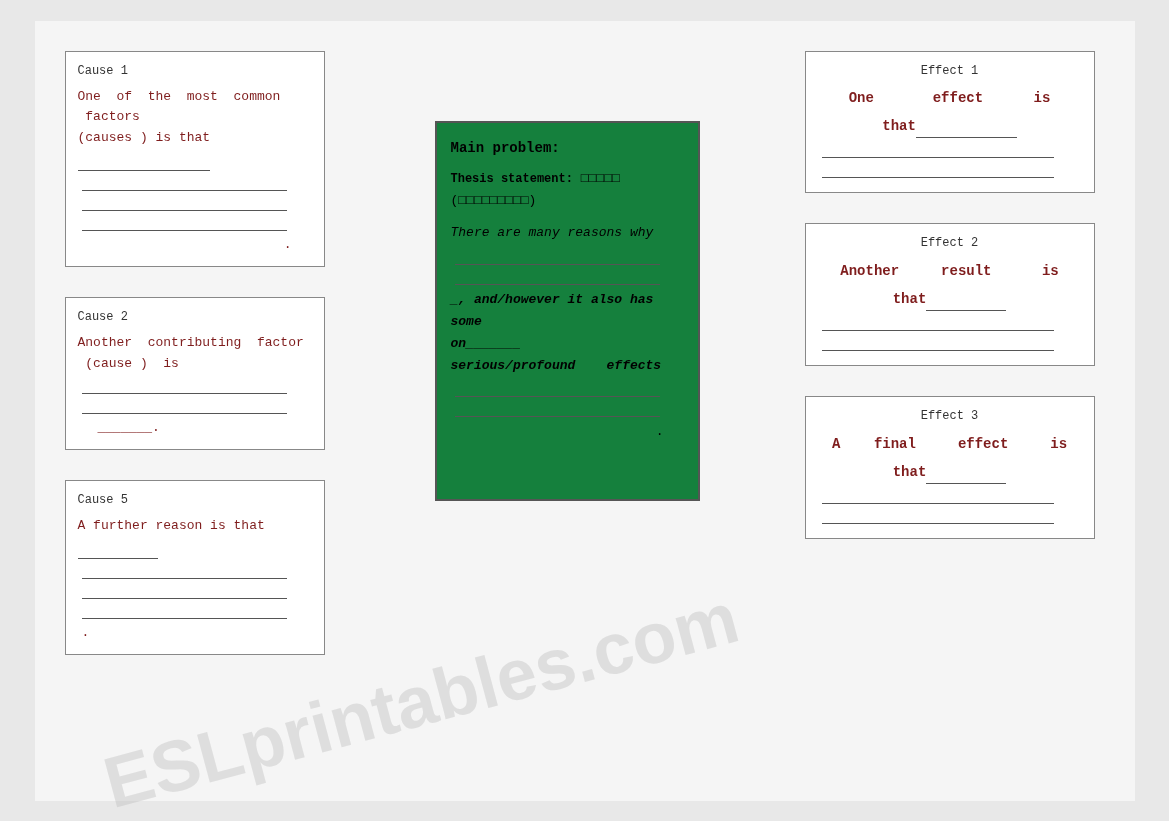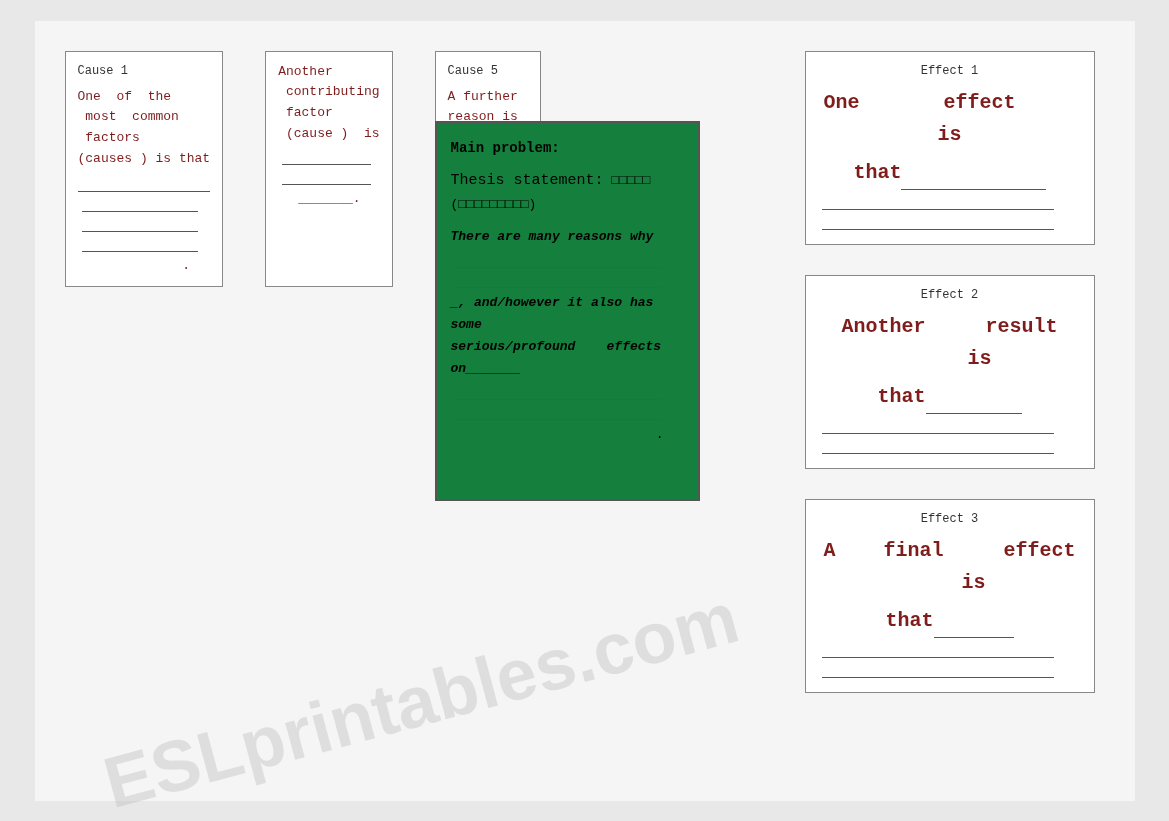--- a/index.html
+++ b/index.html
@@ -50,21 +50,22 @@
       font-weight: bold;
       transform: rotate(-15deg);
       pointer-events: none;
       z-index: 10;
       white-space: nowrap;
     }
 
     
     .left-column {
       display: flex;
-      gap: 42px;
+      flex-direction: column;
+      gap: 30px;
       width: 270px;
       padding-top: 10px;
     }
 
     .center-column {
       width: 270px;
       padding-top: 80px;
     }
 
     .right-column {
@@ -128,43 +129,43 @@
       line-height: 1.7;
     }
 
     .main-box-title {
       font-weight: bold;
       font-size: 14px;
       margin-bottom: 8px;
     }
 
     .thesis-label {
+      font-weight: bold;
+      font-size: 12px;
+    }
+
+    .thesis-chars {
+      font-size: 13px;
+    }
+
+    .reasons-text {
       font-weight: normal;
-      font-size: 15px;
-    }
-
-    .thesis-chars {
-      font-size: 13px;
-    }
-
-    .reasons-text {
-      font-weight: bold;
       font-size: 13px;
       margin-top: 10px;
       font-style: italic;
     }
 
     .bold-italic {
       font-weight: bold;
       font-style: italic;
     }
 
     .effect-bold {
       font-weight: bold;
-      font-size: 20px;
+      font-size: 14px;
     }
 
     .blank-line {
       display: block;
       border-bottom: 1px solid #555;
       width: 88%;
       margin: 8px 4px 4px 4px;
       height: 12px;
     }
 
@@ -191,20 +192,21 @@
           <span>One &nbsp;of &nbsp;the &nbsp;most &nbsp;common &nbsp;factors</span><br>
           <span>(causes ) is that<span class="underline">&nbsp;&nbsp;&nbsp;&nbsp;&nbsp;&nbsp;&nbsp;&nbsp;&nbsp;&nbsp;&nbsp;&nbsp;&nbsp;&nbsp;&nbsp;&nbsp;&nbsp;</span></span>
           <span class="blank-line"></span>
           <span class="blank-line"></span>
           <span class="blank-line"></span>
           <span class="dot">.</span>
         </div>
       </div>
 
       <div class="box cause-box">
+        <div class="box-title">Cause 2</div>
         <div class="box-content">
           <span>Another &nbsp;contributing &nbsp;factor &nbsp;(cause ) &nbsp;is</span>
           <span class="blank-line"></span>
           <span class="blank-line"></span>
           <span style="display:inline-block; margin-left:20px;">_______.</span>
         </div>
       </div>
 
       <div class="box cause-box">
         <div class="box-title">Cause 5</div>
@@ -229,24 +231,24 @@
         <div>
           <span>(□□□□□□□□□)</span>
         </div>
         <div class="reasons-text">There are many reasons why</div>
         <span class="blank-line"></span>
         <span class="blank-line"></span>
         <div style="margin-top:4px;">
           <span class="bold-italic">_, and/however it also has some</span>
         </div>
         <div>
+          <span class="bold-italic">on_______</span>
+        </div>
+        <div>
           <span class="bold-italic">serious/profound &nbsp;&nbsp; effects</span>
-        </div>
-        <div>
-          <span class="bold-italic">on_______</span>
         </div>
         <span class="blank-line"></span>
         <span class="blank-line"></span>
         <span style="display:block; text-align:right; margin-right:20px;">.</span>
       </div>
     </div>
 
     <div class="right-column">
 
       <div class="box effect-box">

